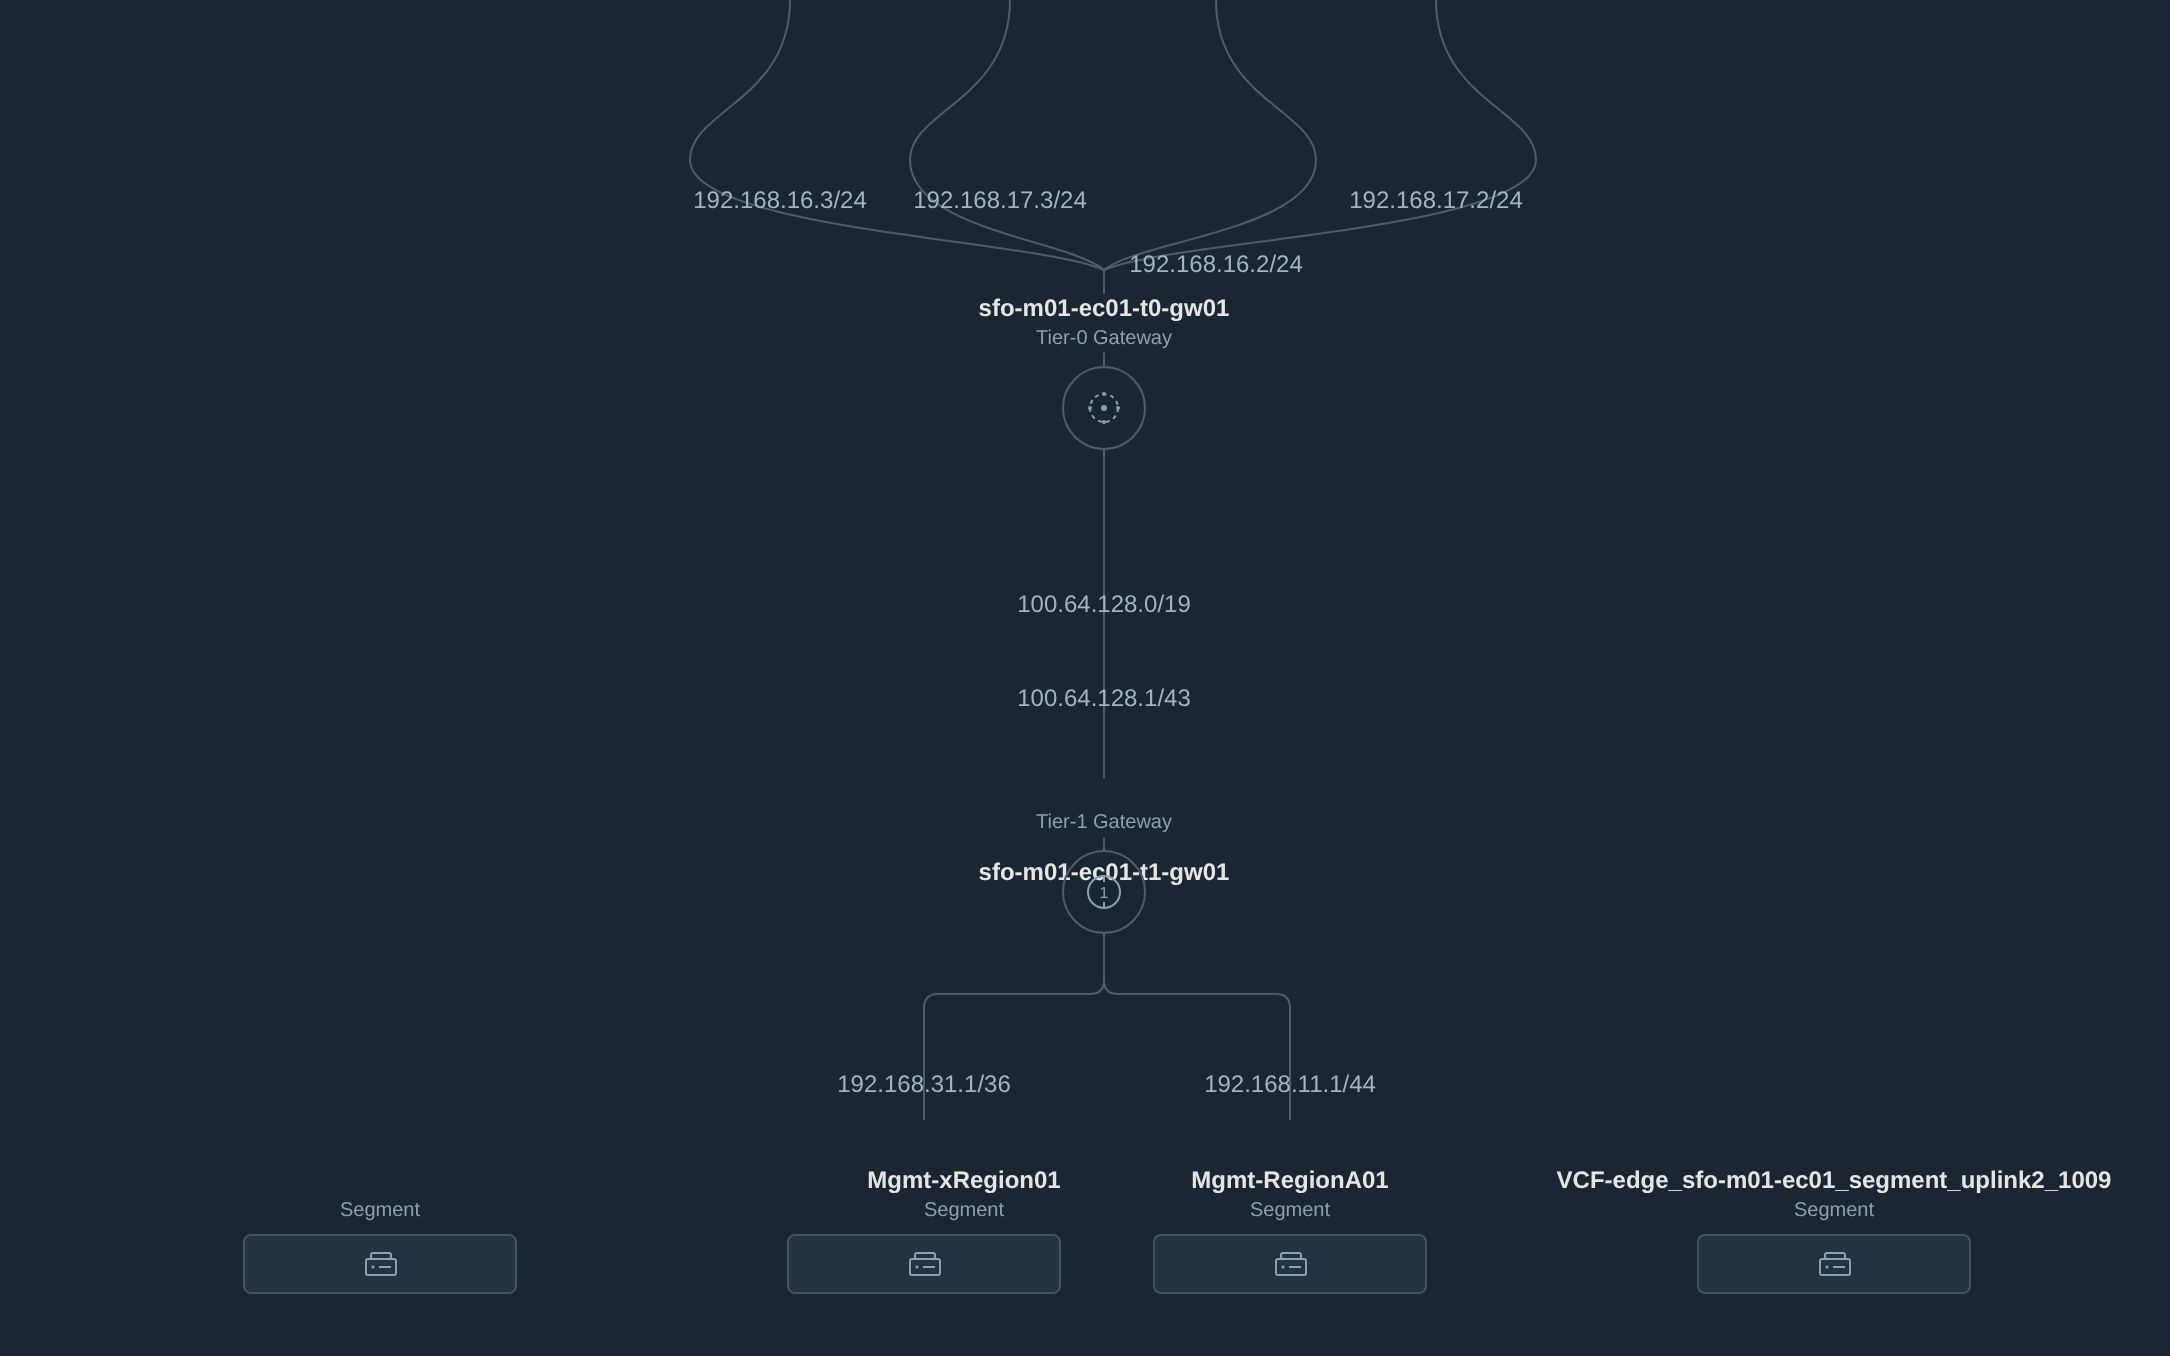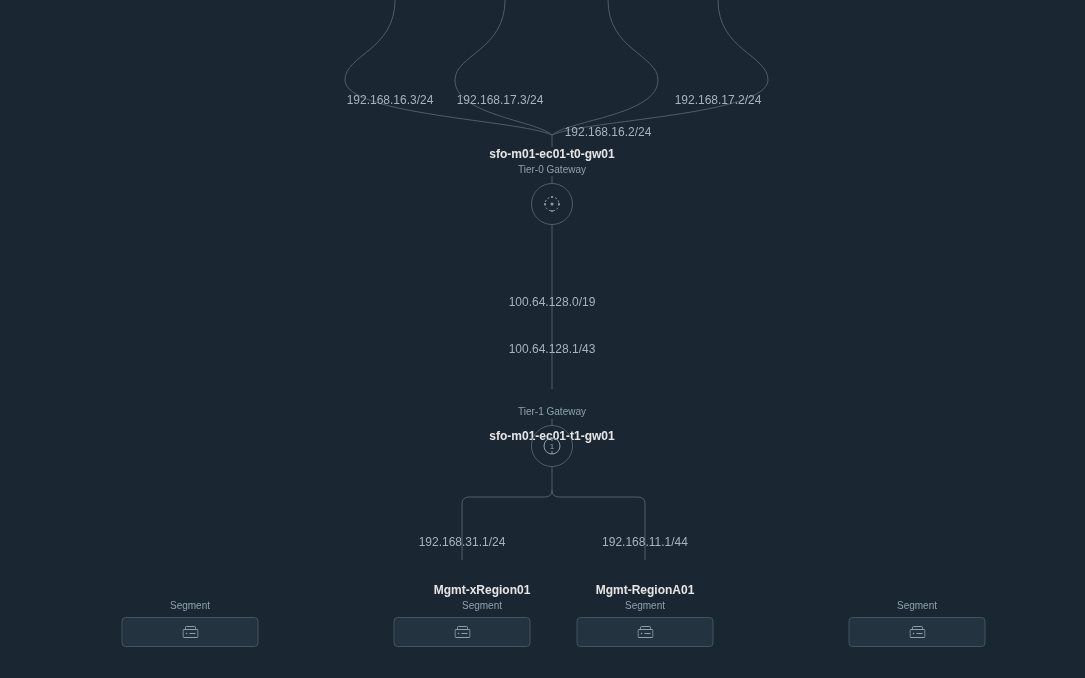--- a/index.html
+++ b/index.html
@@ -133,21 +133,21 @@
   <div class="node-subtitle" style="left:552px; top:406px;">Tier-1 Gateway</div>
   <div class="gw-icon" style="left:552px; top:446px;">
     <svg width="20" height="20" viewBox="0 0 20 20">
       <circle cx="10" cy="10" r="8" stroke="#8ea0ad" stroke-width="1" fill="none"></circle>
       <text x="10" y="13" text-anchor="middle" font-size="8" fill="#8ea0ad" font-family="Arial">1</text>
       <line x1="10" y1="2" x2="10" y2="5" stroke="#8ea0ad" stroke-width="1"></line>
       <line x1="10" y1="15" x2="10" y2="18" stroke="#8ea0ad" stroke-width="1"></line>
     </svg>
   </div>
 
-  <div class="ip-label" style="left:462px; top:535px;">192.168.31.1/24</div>
+  <div class="ip-label" style="left:462px; top:535px;">192.168.31.1/36</div>
   <div class="ip-label" style="left:645px; top:535px;">192.168.11.1/44</div>
 
   <div class="node-subtitle" style="left:190px; top:600px;">Segment</div>
   <div class="seg-box" style="left:190px; top:617px;">
     <svg width="16" height="12" viewBox="0 0 16 12">
       <rect x="0.5" y="3.5" width="15" height="8" rx="1" stroke="#8ea0ad" fill="none"></rect>
       <rect x="3" y="0.5" width="10" height="3" rx="1" stroke="#8ea0ad" fill="none"></rect>
       <circle cx="4" cy="7.5" r="0.8" fill="#8ea0ad"></circle>
       <line x1="7" y1="7.5" x2="13" y2="7.5" stroke="#8ea0ad"></line>
     </svg>
@@ -168,20 +168,21 @@
   <div class="node-subtitle" style="left:645px; top:600px;">Segment</div>
   <div class="seg-box" style="left:645px; top:617px;">
     <svg width="16" height="12" viewBox="0 0 16 12">
       <rect x="0.5" y="3.5" width="15" height="8" rx="1" stroke="#8ea0ad" fill="none"></rect>
       <rect x="3" y="0.5" width="10" height="3" rx="1" stroke="#8ea0ad" fill="none"></rect>
       <circle cx="4" cy="7.5" r="0.8" fill="#8ea0ad"></circle>
       <line x1="7" y1="7.5" x2="13" y2="7.5" stroke="#8ea0ad"></line>
     </svg>
   </div>
 
+  <div class="node-title" style="left:917px; top:583px;">VCF-edge_sfo-m01-ec01_segment_uplink2_1009</div>
   <div class="node-subtitle" style="left:917px; top:600px;">Segment</div>
   <div class="seg-box" style="left:917px; top:617px;">
     <svg width="16" height="12" viewBox="0 0 16 12">
       <rect x="0.5" y="3.5" width="15" height="8" rx="1" stroke="#8ea0ad" fill="none"></rect>
       <rect x="3" y="0.5" width="10" height="3" rx="1" stroke="#8ea0ad" fill="none"></rect>
       <circle cx="4" cy="7.5" r="0.8" fill="#8ea0ad"></circle>
       <line x1="7" y1="7.5" x2="13" y2="7.5" stroke="#8ea0ad"></line>
     </svg>
   </div>
 

